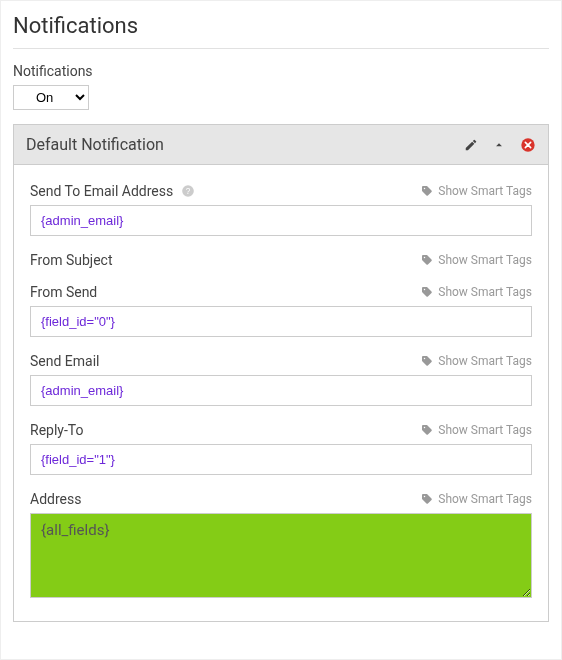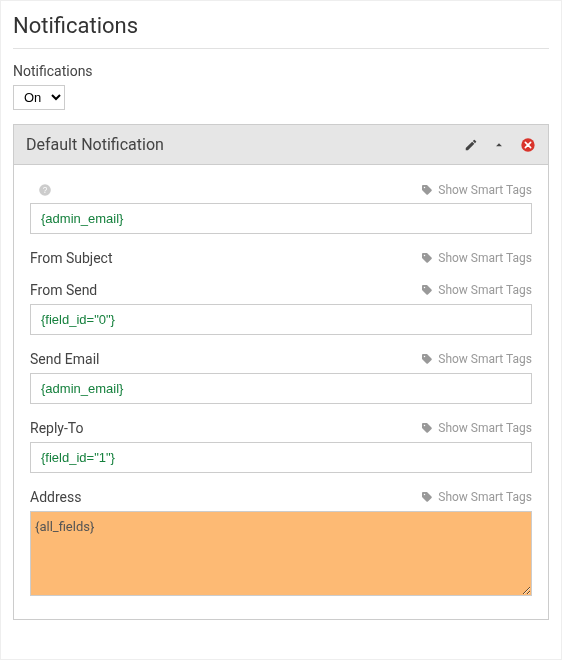--- a/index.html
+++ b/index.html
@@ -41,21 +41,21 @@
     margin-top: 14px;
     margin-bottom: 14px;
   }
   .toggle-label {
     font-size: 14px;
     color: #444;
     margin-bottom: 6px;
   }
   .toggle-select {
     border: 1px solid #ccc;
-    padding: 3px 6px;
+    padding: 3px 18px;
     font-size: 13px;
     background: #fff;
     cursor: pointer;
   }
   .panel {
     border: 1px solid #ccc;
   }
   .panel-header {
     background: #e6e6e6;
     display: flex;
@@ -107,30 +107,30 @@
     align-items: center;
     gap: 5px;
     cursor: pointer;
     text-align: center;
   }
   .text-input {
     width: 100%;
     border: 1px solid #ccc;
     padding: 7px 10px;
     font-size: 13px;
-    color: #15803d;
+    color: #6d28d9;
     background: #fff;
   }
   .textarea-input {
     width: 100%;
     border: 1px solid #ccc;
-    padding: 7px 4px;
-    font-size: 13px;
+    padding: 7px 10px;
+    font-size: 15px;
     color: #555;
-    background: #fdba74;
+    background: #84cc16;
     height: 85px;
     resize: vertical;
     font-family: inherit;
   }
 </style>
 </head>
 <body>
 
 <div class="page">
 
@@ -165,20 +165,21 @@
               <path d="M8 8l8 8M16 8l-8 8" stroke="#fff" stroke-width="2.4" stroke-linecap="round"></path>
             </svg>
         </span>
       </div>
     </div>
 
     <div class="panel-body">
 
       <div class="field-row">
         <div class="field-label-row">
+          <span class="field-label">Send To Email Address</span>
           <span class="help-icon">
             <svg width="14" height="14" viewBox="0 0 24 24" fill="#ccc">
                 <circle cx="12" cy="12" r="10"></circle>
                 <text x="12" y="17" text-anchor="middle" font-size="14" fill="#fff" font-family="Arial">?</text>
               </svg>
           </span>
           <span class="smart-tags">
             <svg width="12" height="12" viewBox="0 0 24 24" fill="#999">
                 <path d="M21 11l-9-9H4a2 2 0 0 0-2 2v8l9 9a2 2 0 0 0 2.83 0L21 13.83A2 2 0 0 0 21 11zM7 8.5A1.5 1.5 0 1 1 8.5 7 1.5 1.5 0 0 1 7 8.5z"></path>
               </svg>

